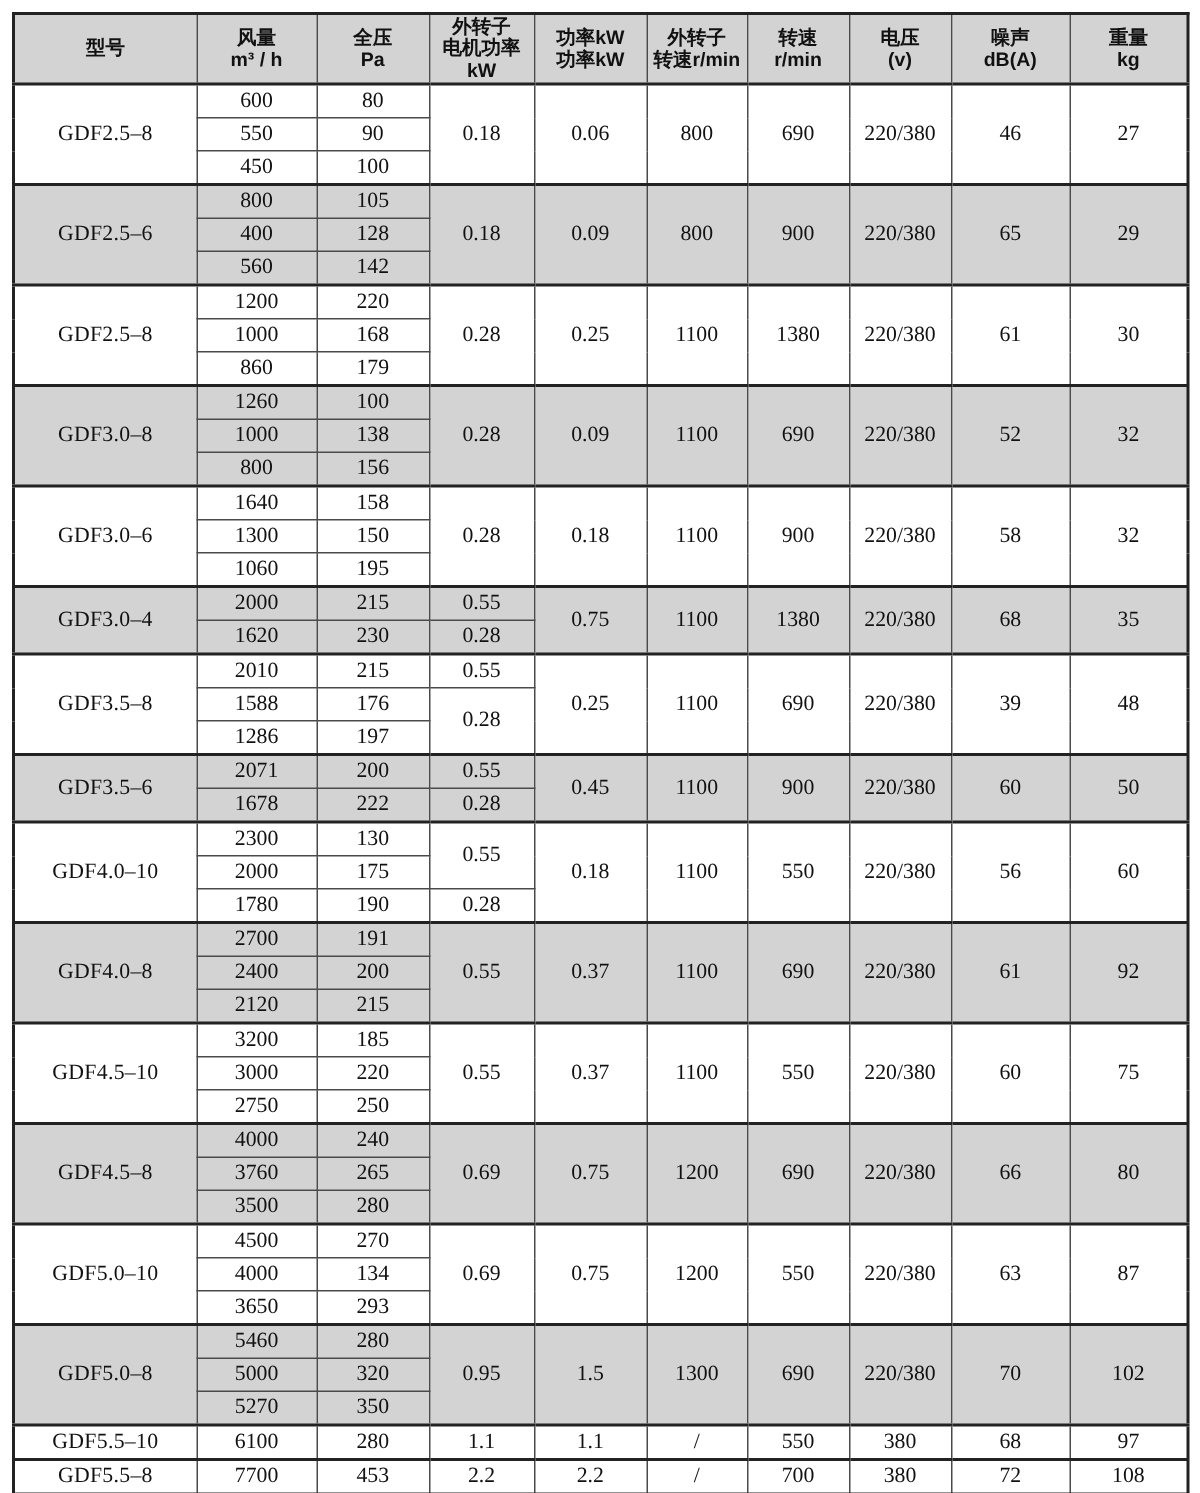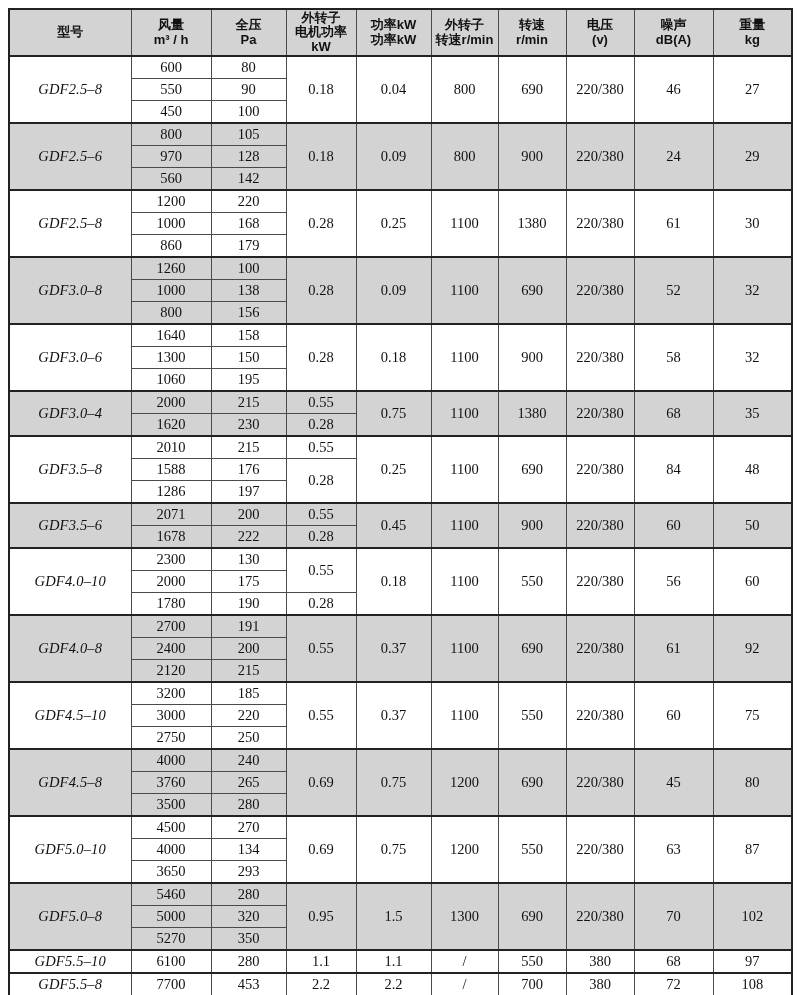--- a/index.html
+++ b/index.html
@@ -37,21 +37,21 @@
     font-family:"Liberation Sans","DejaVu Sans",sans-serif;
   }
   thead th .hline{ display:block; }
   tbody td{
     height:21px;
     font-size:14.5px;
     line-height:1;
   }
   tr.shaded td{ background:var(--shade); }
   tr.group-start td{ border-top:2px solid var(--outer); }
-  td.model{ font-size:14.5px; letter-spacing:0.2px;font-style:italic; }
+  td.model{ font-size:14.5px; letter-spacing:0.2px; }
 </style>
 </head>
 <body>
 
 <div class="page">
   <table>
     <colgroup>
       <col style="width:122px">
         <col style="width:80px">
         <col style="width:75px">
@@ -106,21 +106,21 @@
             <span class="hline">kg</span>
           </th>
         </tr>
       </thead>
     <tbody>
         <tr class=" group-start">
           <td rowspan="3" class="model">GDF2.5–8</td>
           <td>600</td>
           <td>80</td>
           <td rowspan="3">0.18</td>
-          <td rowspan="3">0.04</td>
+          <td rowspan="3">0.06</td>
           <td rowspan="3">800</td>
           <td rowspan="3">690</td>
           <td rowspan="3">220/380</td>
           <td rowspan="3">46</td>
           <td rowspan="3">27</td>
         </tr>
         <tr class="">
           <td>550</td>
           <td>90</td>
         </tr>
@@ -130,25 +130,25 @@
         </tr>
         <tr class="shaded group-start">
           <td rowspan="3" class="model">GDF2.5–6</td>
           <td>800</td>
           <td>105</td>
           <td rowspan="3">0.18</td>
           <td rowspan="3">0.09</td>
           <td rowspan="3">800</td>
           <td rowspan="3">900</td>
           <td rowspan="3">220/380</td>
-          <td rowspan="3">24</td>
+          <td rowspan="3">65</td>
           <td rowspan="3">29</td>
         </tr>
         <tr class="shaded">
-          <td>970</td>
+          <td>400</td>
           <td>128</td>
         </tr>
         <tr class="shaded">
           <td>560</td>
           <td>142</td>
         </tr>
         <tr class=" group-start">
           <td rowspan="3" class="model">GDF2.5–8</td>
           <td>1200</td>
           <td>220</td>
@@ -227,21 +227,21 @@
         </tr>
         <tr class=" group-start">
           <td rowspan="3" class="model">GDF3.5–8</td>
           <td>2010</td>
           <td>215</td>
           <td>0.55</td>
           <td rowspan="3">0.25</td>
           <td rowspan="3">1100</td>
           <td rowspan="3">690</td>
           <td rowspan="3">220/380</td>
-          <td rowspan="3">84</td>
+          <td rowspan="3">39</td>
           <td rowspan="3">48</td>
         </tr>
         <tr class="">
           <td>1588</td>
           <td>176</td>
           <td rowspan="2">0.28</td>
         </tr>
         <tr class="">
           <td>1286</td>
           <td>197</td>
@@ -326,21 +326,21 @@
         </tr>
         <tr class="shaded group-start">
           <td rowspan="3" class="model">GDF4.5–8</td>
           <td>4000</td>
           <td>240</td>
           <td rowspan="3">0.69</td>
           <td rowspan="3">0.75</td>
           <td rowspan="3">1200</td>
           <td rowspan="3">690</td>
           <td rowspan="3">220/380</td>
-          <td rowspan="3">45</td>
+          <td rowspan="3">66</td>
           <td rowspan="3">80</td>
         </tr>
         <tr class="shaded">
           <td>3760</td>
           <td>265</td>
         </tr>
         <tr class="shaded">
           <td>3500</td>
           <td>280</td>
         </tr>

